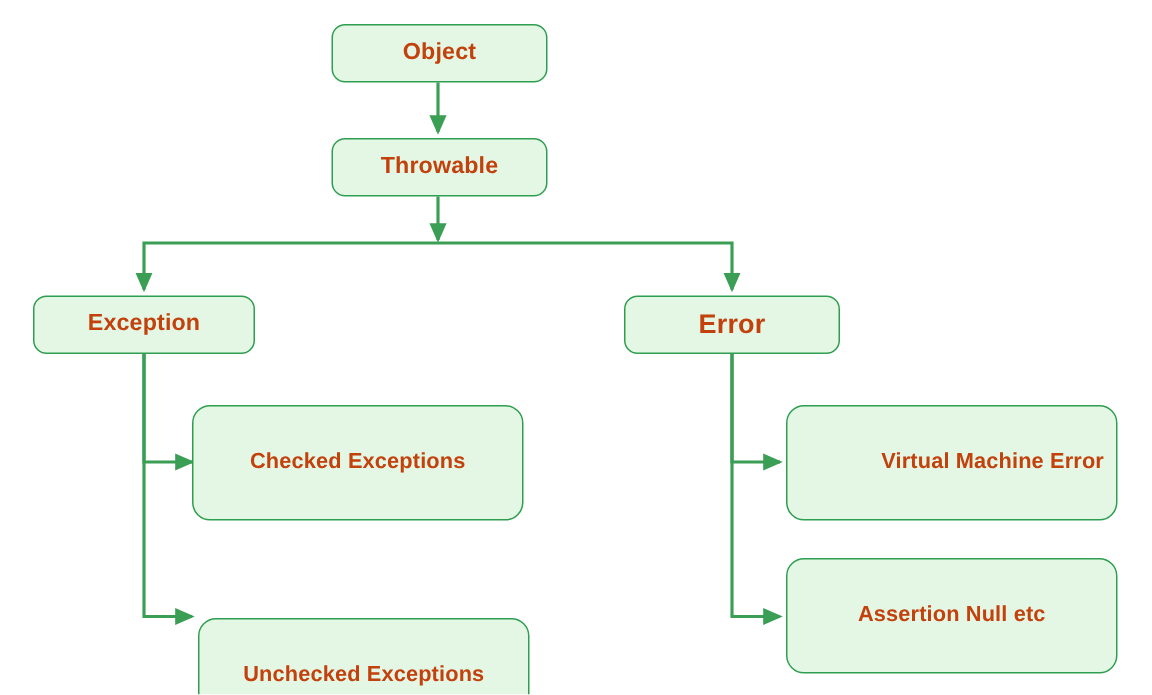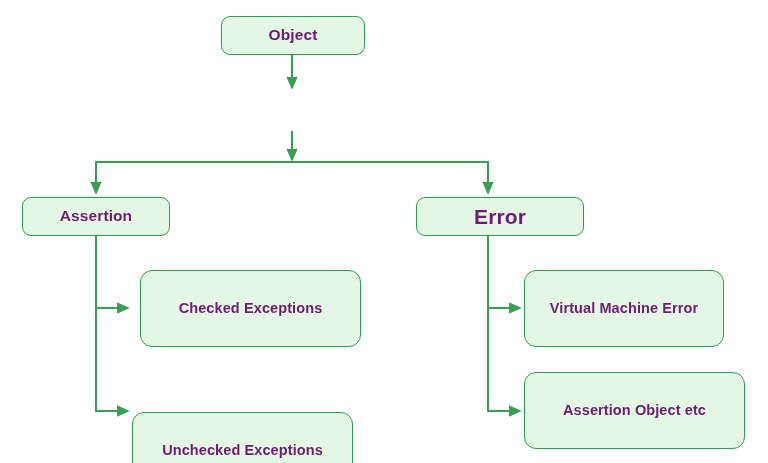--- a/index.html
+++ b/index.html
@@ -20,21 +20,21 @@
   .node {
     position: absolute;
     box-sizing: border-box;
     background: #e4f7e4;
     border: 1.6px solid #2e9e51;
     border-radius: 9px;
     display: flex;
     align-items: center;
     justify-content: center;
     text-align: center;
-    color: #701a75;
+    color: #c2410c;
     font-weight: bold;
     letter-spacing: 0.1px;
     line-height: 1.32;
     padding: 4px 8px;
   }
   .node.big {
     border-radius: 12px;
   }
   .node .lines {
     display: block;
@@ -94,42 +94,45 @@
 
     <g>
       <path d="M 488 236 L 488 411 L 520 411" stroke="#3a9e55" stroke-width="2.1" fill="none" marker-end="url(#arrow)"></path>
     </g>
   </svg>
 
   <div class="node" style="left:221px; top:16px; width:144px; height:39px; font-size:15.5px;">
     <span>Object</span>
   </div>
 
+  <div class="node" style="left:221px; top:92px; width:144px; height:39px; font-size:15.5px;">
+    <span>Throwable</span>
+  </div>
 
   <div class="node" style="left:22px; top:197px; width:148px; height:39px; font-size:15.5px;">
-    <span>Assertion</span>
+    <span>Exception</span>
   </div>
 
-  <div class="node" style="left:416px; top:197px; width:168px; height:39px; font-size:21px;">
+  <div class="node" style="left:416px; top:197px; width:144px; height:39px; font-size:18px;">
     <span>Error</span>
   </div>
 
-  <div class="node big" style="left:140px; top:270px; width:221px; height:77px; font-size:14.5px;">
+  <div class="node big" style="left:128px; top:270px; width:221px; height:77px; font-size:14.5px;">
     <span class="lines">
       <span>Checked Exceptions</span>
     </span>
   </div>
 
   <div class="node big" style="left:132px; top:372px; width:221px; height:77px; font-size:14.5px;margin-top:40px;">
     <span class="lines">
       <span>Unchecked Exceptions</span>
     </span>
   </div>
 
-  <div class="node big" style="left:524px; top:270px; width:200px; height:77px; font-size:14.5px;">
+  <div class="node big" style="left:524px; top:270px; width:221px; height:77px; font-size:14.5px;justify-content:flex-end;">
     <span>Virtual Machine Error</span>
   </div>
 
   <div class="node big" style="left:524px; top:372px; width:221px; height:77px; font-size:14.5px;">
-    <span>Assertion Object etc</span>
+    <span>Assertion Null etc</span>
   </div>
 
 </div>
 
 </body></html>

